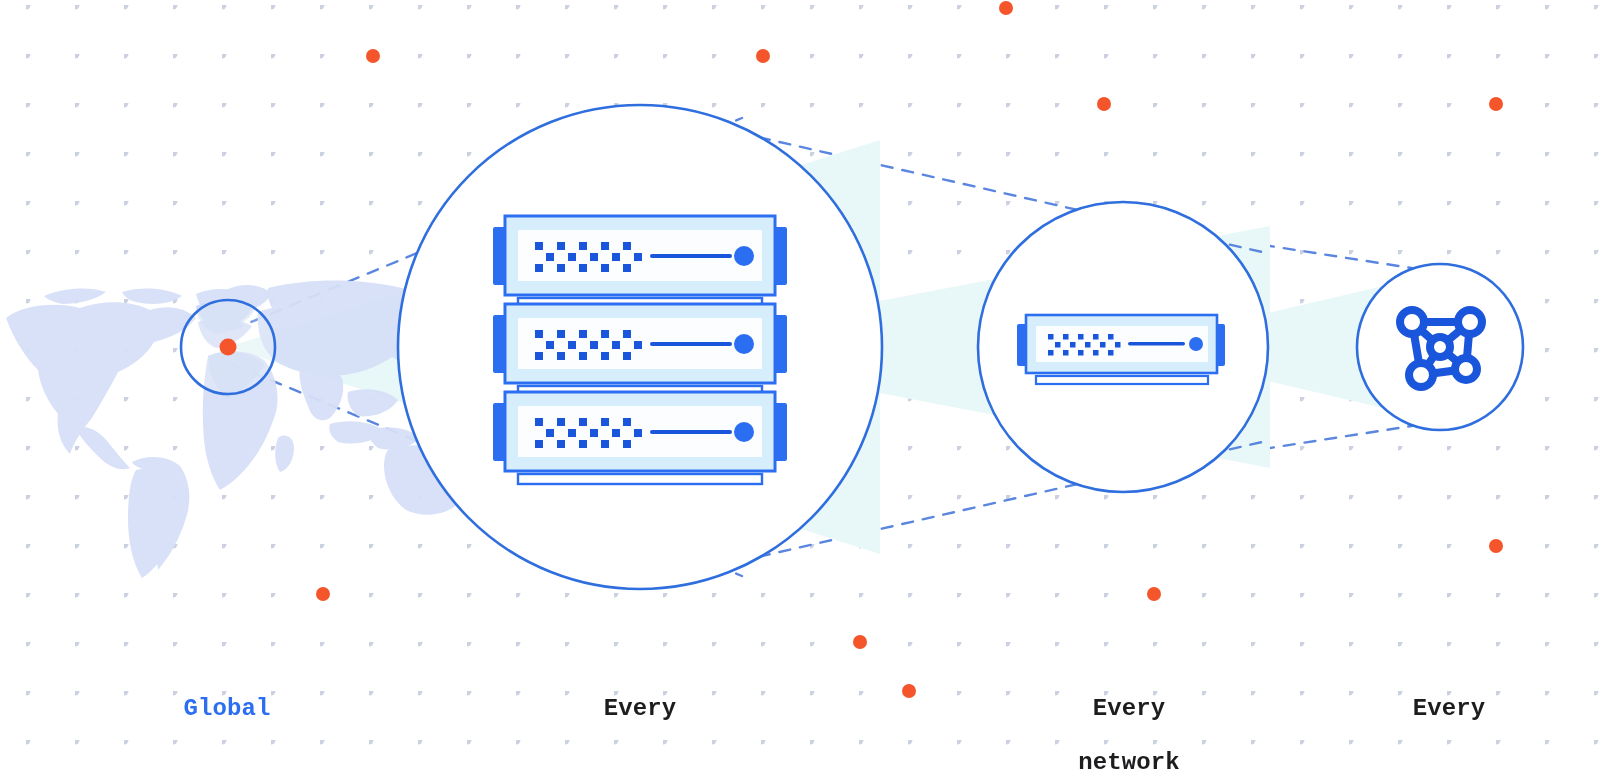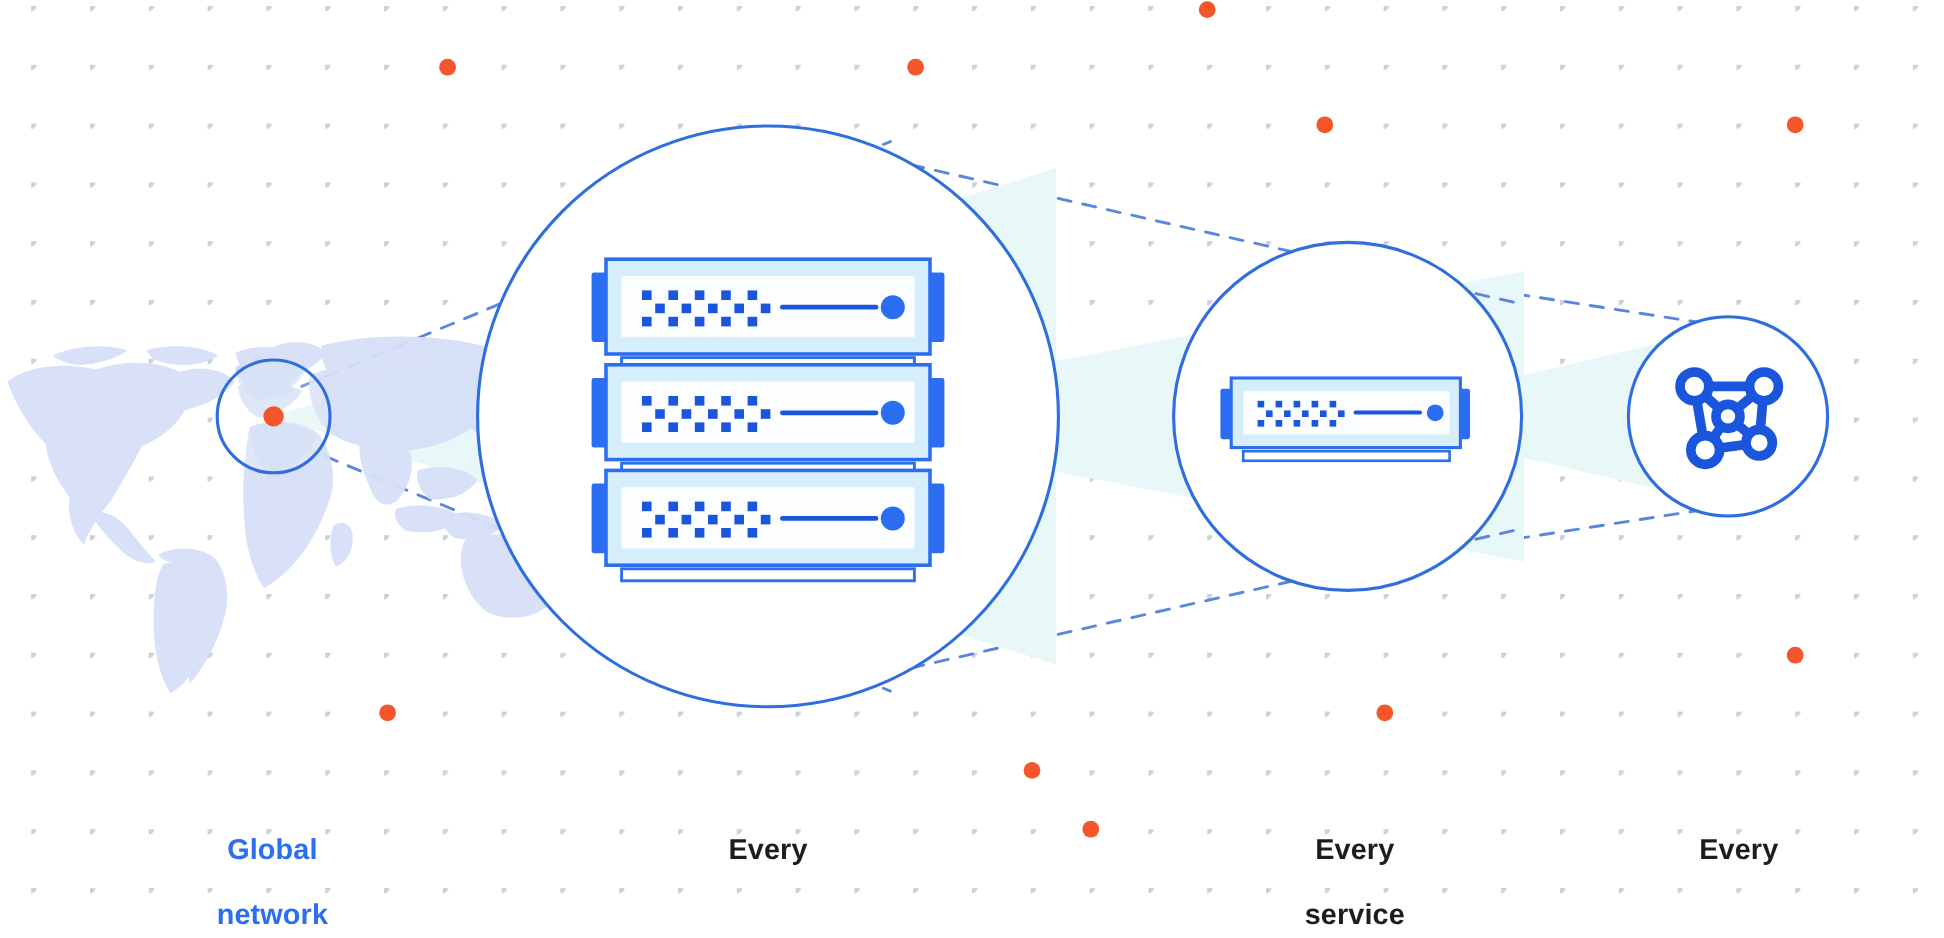--- a/index.html
+++ b/index.html
@@ -25,20 +25,21 @@
     position: absolute;
     left: 0; top: 0;
     width: 1620px;
     height: 782px;
   }
   .labels {
     position: absolute;
     left: 0; top: 0;
     width: 1620px; height: 782px;
     pointer-events: none;
+    font-family: Liberation Mono, monospace;
   }
   .cap {
     position: absolute;
     text-align: center;
     font-size: 24px;
     line-height: 1.12;
     font-weight: 700;
     letter-spacing: 0.1px;
     color: #1d1d1f;
     white-space: pre-line;
@@ -316,30 +317,29 @@
     <circle cx="323" cy="594" r="7" fill="#f4552a"></circle>
     <circle cx="1154" cy="594" r="7" fill="#f4552a"></circle>
     <circle cx="860" cy="642" r="7" fill="#f4552a"></circle>
     <circle cx="909" cy="691" r="7" fill="#f4552a"></circle>
   </svg>
 
   <div class="labels">
 
     <div class="cap accent" style="left:107px; top:669px; width:240px;">
       <span class="cap-l1">Global</span>
-      <span class="cap-l2">network</span>
     </div>
 
     <div class="cap" style="left:520px; top:669px; width:240px;">
       <span class="cap-l1">Every</span>
     </div>
 
     <div class="cap" style="left:1009px; top:669px; width:240px;">
       <span class="cap-l1">Every</span>
-      <span class="cap-l2">service</span>
+      <span class="cap-l2">network</span>
     </div>
 
     <div class="cap" style="left:1329px; top:669px; width:240px;">
       <span class="cap-l1">Every</span>
     </div>
 
   </div>
 
 </div>
 

